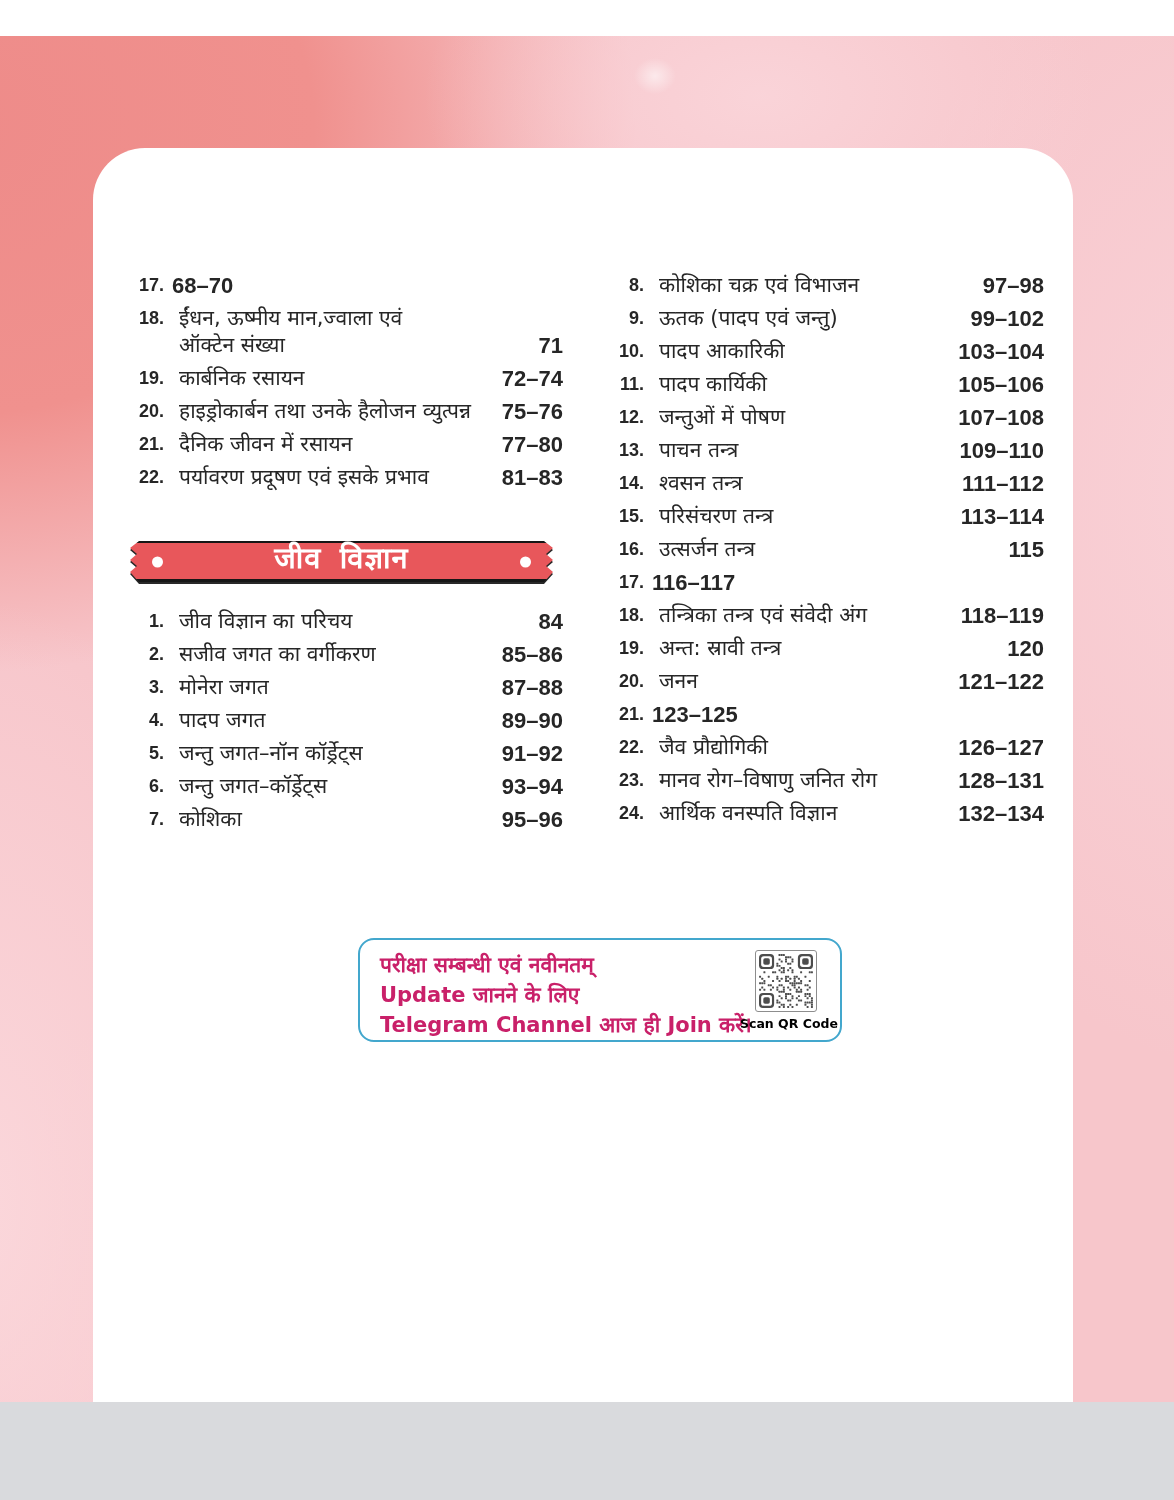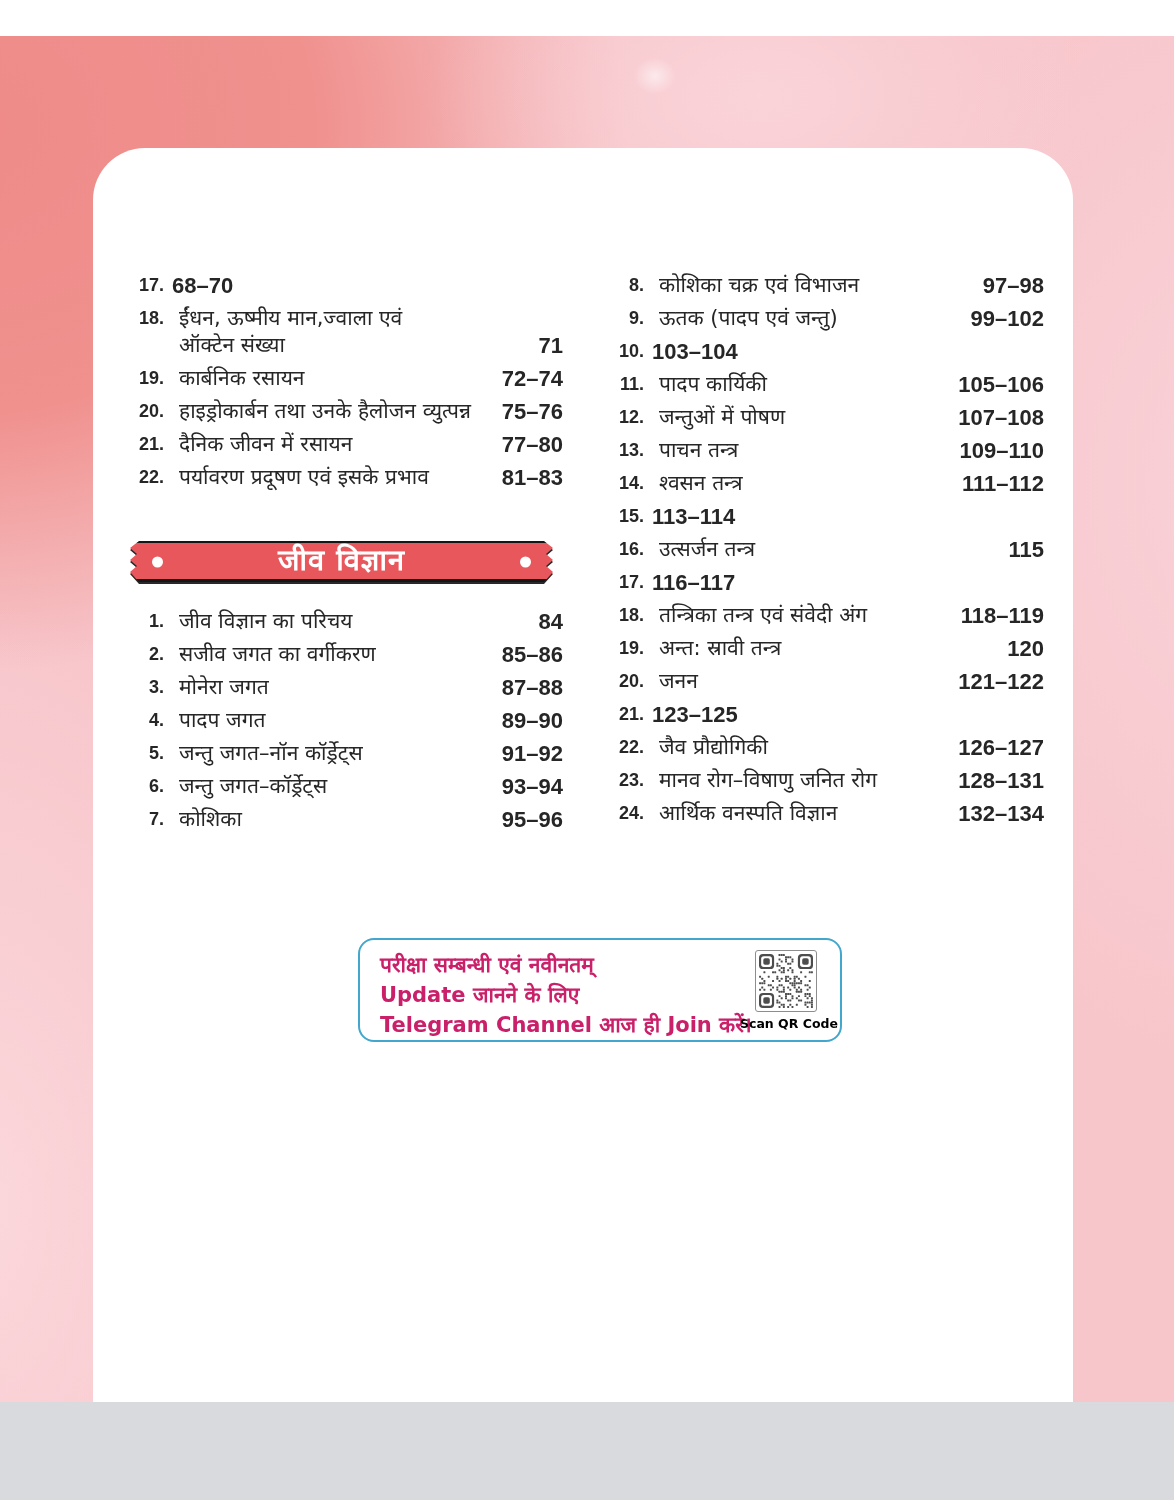--- a/index.html
+++ b/index.html
@@ -58,21 +58,21 @@
     position:relative;height:100%;
     background:linear-gradient(180deg,#161616 0 2px,
                var(--banner-red,#e8575b) 2px calc(100% - 3px),
                #161616 calc(100% - 3px) 100%);
     clip-path:polygon(
       9px 0%, calc(100% - 9px) 0%,
       100% 7px, calc(100% - 7px) 13px, 100% 19px,
       calc(100% - 7px) 25px, 100% 31px,
       calc(100% - 9px) 100%, 9px 100%,
       0% 31px, 7px 25px, 0% 19px, 7px 13px, 0% 7px);
-    display:flex;align-items:center;justify-content:center;
+    display:flex;align-items:center;justify-content:center;font-family:Liberation Mono, monospace;
   }
   .banner-title{
     color:#ffffff;font-weight:700;font-size:29px;line-height:1;
     padding-bottom:3px;letter-spacing:1px;
   }
   .banner-dot{
     position:absolute;top:50%;transform:translateY(-50%);
     width:11px;height:11px;border-radius:50%;background:#ffffff;
   }
   .banner-dot.left{left:22px;}
@@ -236,20 +236,23 @@
   <div class="toc-row">
     <span class="toc-num">9.</span>
     <span class="toc-title">
               <div class="line">ऊतक (पादप एवं जन्तु)</div>
             </span>
     <span class="toc-pages">99–102</span>
   </div>
 
   <div class="toc-row">
     <span class="toc-num">10.</span>
+    <span class="toc-title">
+              <div class="line">पादप आकारिकी</div>
+            </span>
     <span class="toc-pages">103–104</span>
   </div>
 
   <div class="toc-row">
     <span class="toc-num">11.</span>
     <span class="toc-title">
               <div class="line">पादप कार्यिकी</div>
             </span>
     <span class="toc-pages">105–106</span>
   </div>
@@ -273,20 +276,23 @@
   <div class="toc-row">
     <span class="toc-num">14.</span>
     <span class="toc-title">
               <div class="line">श्वसन तन्त्र</div>
             </span>
     <span class="toc-pages">111–112</span>
   </div>
 
   <div class="toc-row">
     <span class="toc-num">15.</span>
+    <span class="toc-title">
+              <div class="line">परिसंचरण तन्त्र</div>
+            </span>
     <span class="toc-pages">113–114</span>
   </div>
 
   <div class="toc-row">
     <span class="toc-num">16.</span>
     <span class="toc-title">
               <div class="line">उत्सर्जन तन्त्र</div>
             </span>
     <span class="toc-pages">115</span>
   </div>

